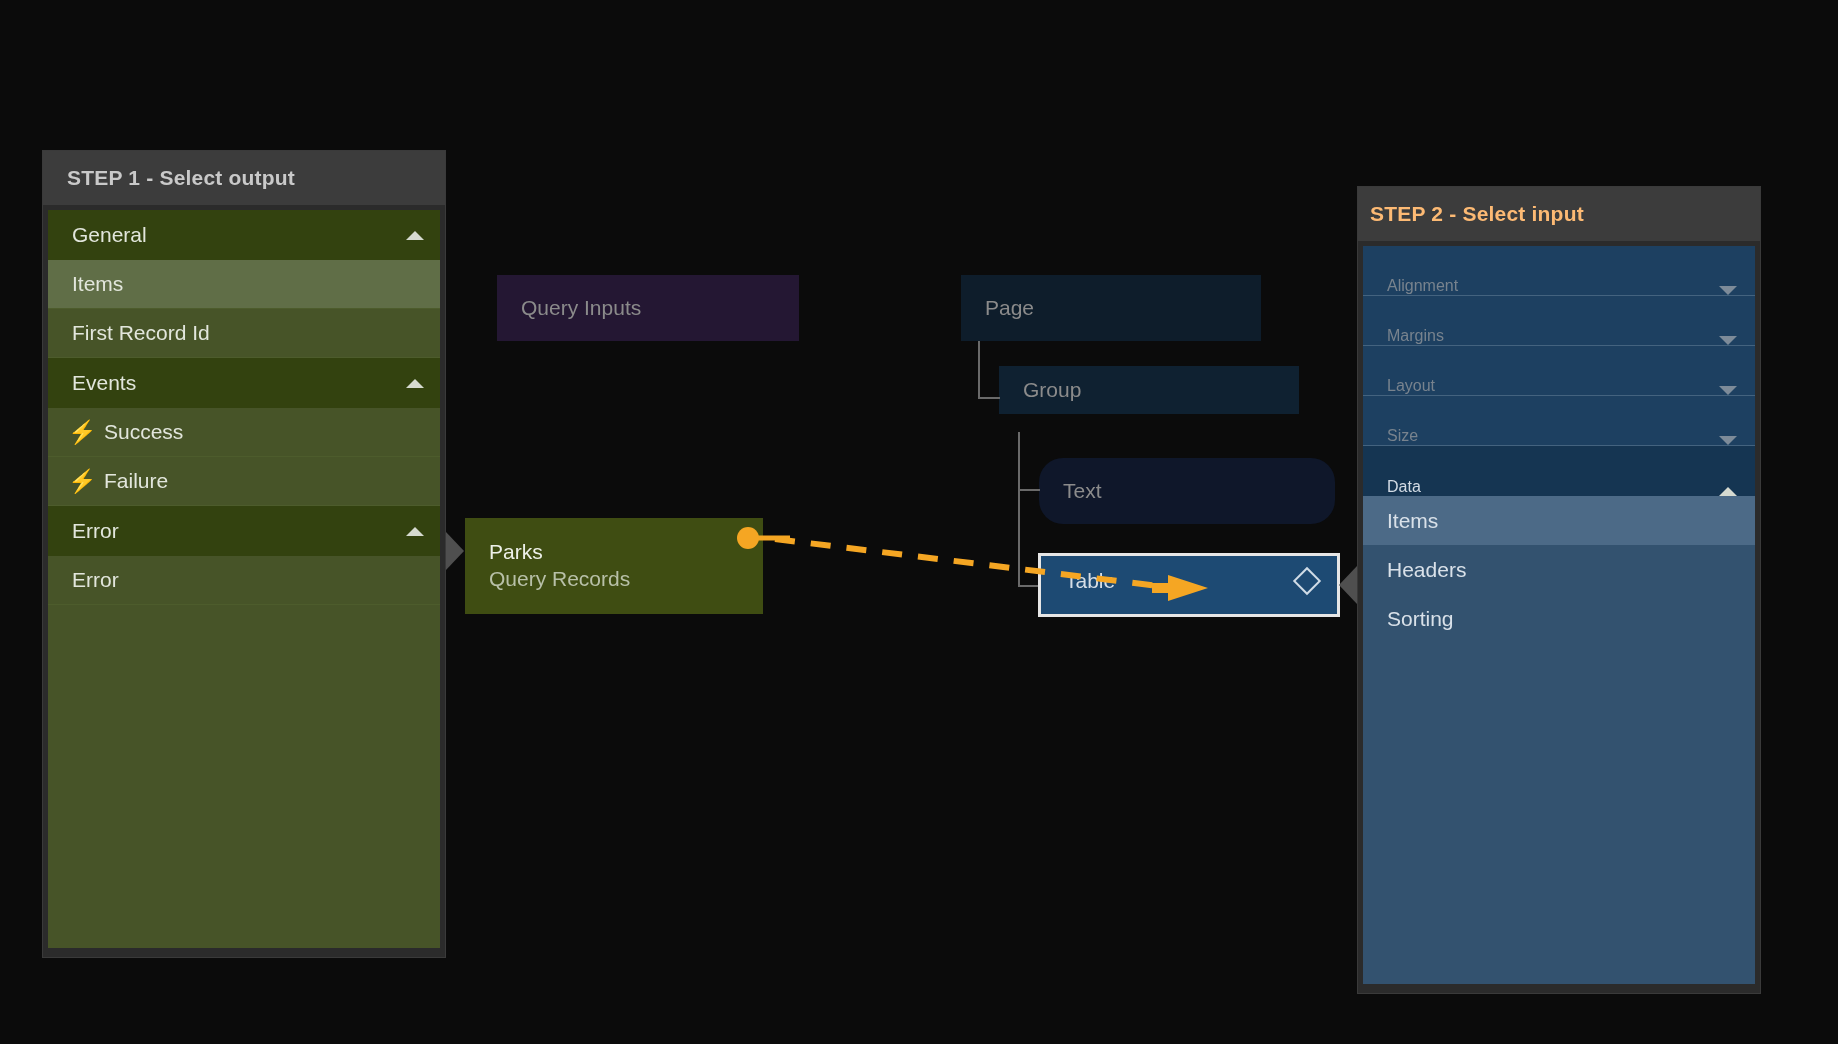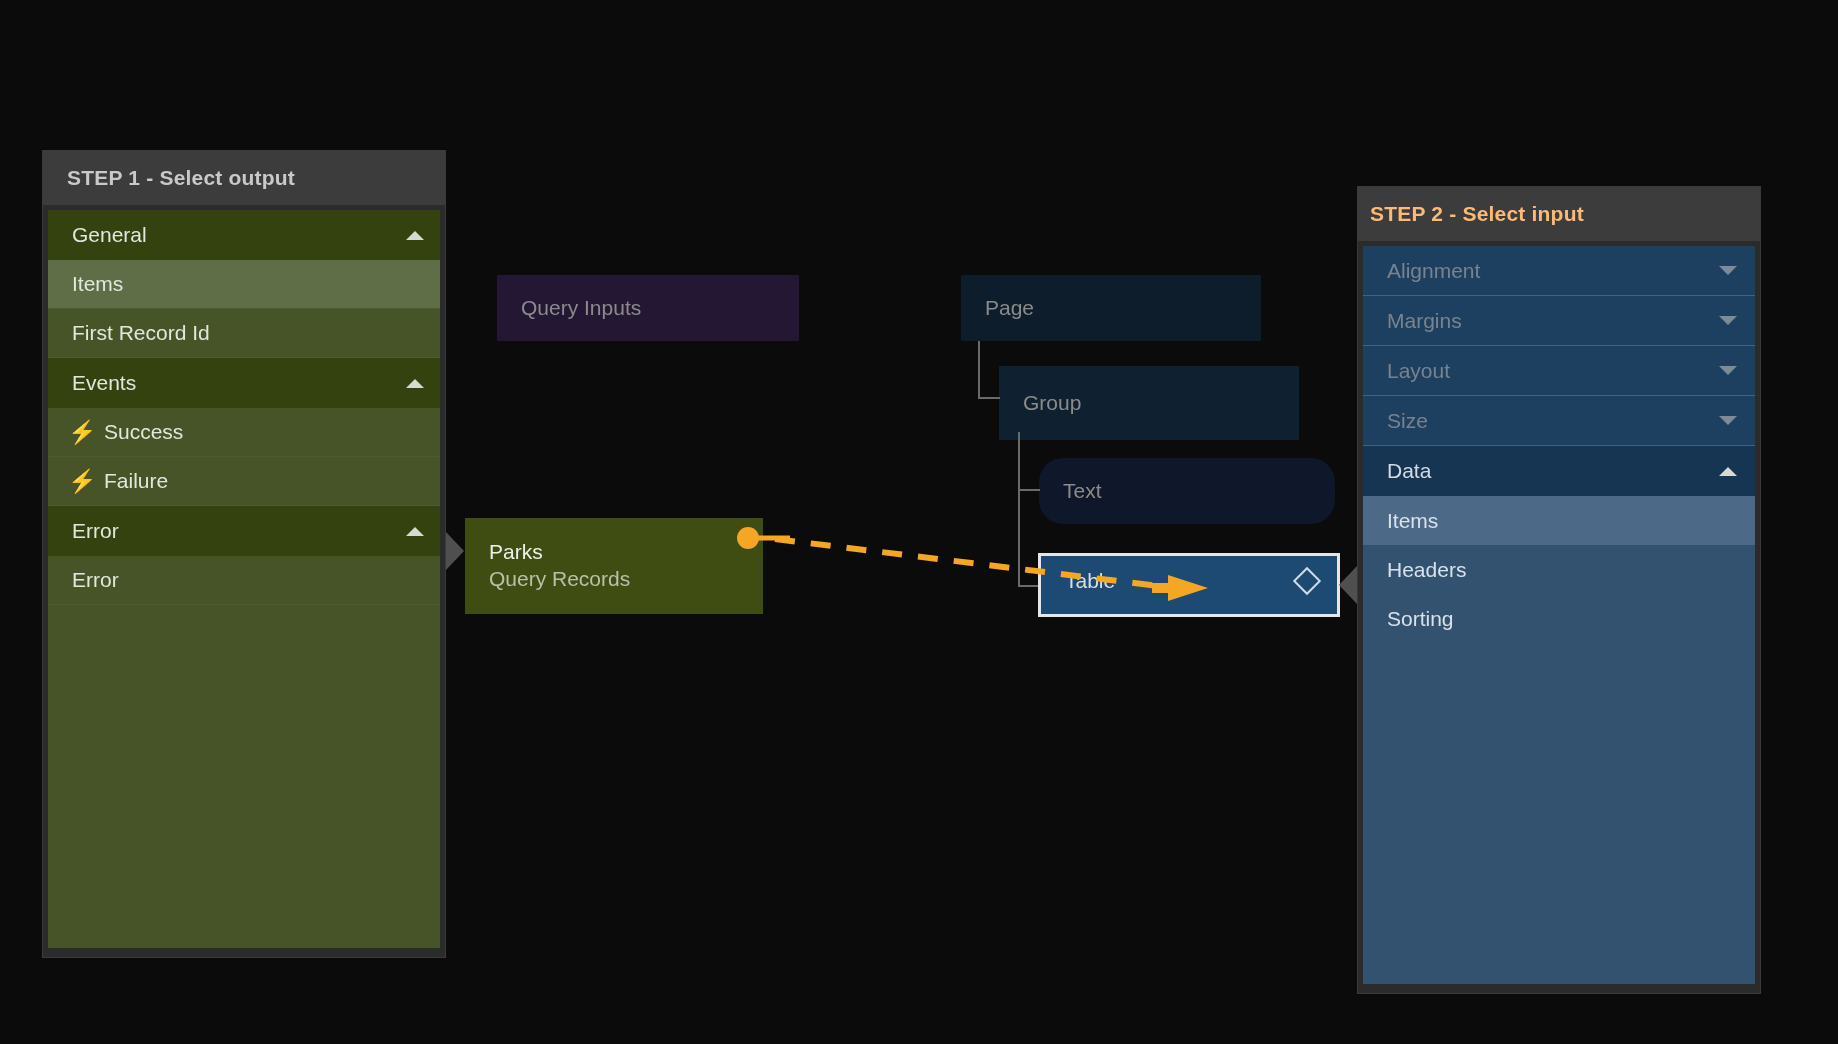--- a/index.html
+++ b/index.html
@@ -47,22 +47,22 @@
 
   .bolt { width: 22px; margin-right: 10px; display: inline-flex; justify-content: center;
           color: #dfe4d8; font-size: 23px; line-height: 1; }
 
   
   #step2 { left: 1357px; top: 186px; width: 404px; height: 808px; background: #2b2b2b; }
   #step2 .panel-header { background: #3c3c3c; color: #fdba74; padding-left: 12px; }
   #step2 .panel-body { background: #2b2b2b; height: 748px; padding: 5px; }
   #step2 .list { height: 100%; background: #33526f; }
   .b-section {
-    height: 50px; display: flex; align-items: center; justify-content: space-between;
-    padding: 0 18px 0 24px; font-size: 21px;
+    height: 50px; display: flex; align-items: flex-end; justify-content: space-between;
+    padding: 0 18px 0 24px; font-size: 16px;
     background: #1d4061; color: #c8d2dc;
     border-bottom: 1px solid #44637f;
   }
   .b-section.collapsed { color: #78838e; }
   .b-section.expanded  { background: #153552; color: #d3dce5; border-bottom: none; }
   .b-item {
     height: 49px; display: flex; align-items: center;
     padding: 0 24px; background: #33526f; color: #d9e1e9; font-size: 21px;
   }
   .b-item.sel { background: #4a6party; }
@@ -70,21 +70,21 @@
   .b-item.sel { background: #4c6a87; }
   .b-fill { flex: 1; background: #33526f; }
 
   
   .node {
     position: absolute; display: flex; align-items: center;
     padding: 0 24px; font-size: 21px; color: #8b8b8b;
   }
   #node-page-inputs { left: 497px; top: 275px; width: 302px; height: 66px; background: #241733; }
   #node-page        { left: 961px; top: 275px; width: 300px; height: 66px; background: #0e1d2b; }
-  #node-group       { left: 999px; top: 366px; width: 300px; height: 74px; background: #0f2131; }
+  #node-group       { left: 999px; top: 366px; width: 300px; height: 48px; background: #0f2131; }
   #node-text        { left: 1039px; top: 458px; width: 296px; height: 66px; background: #0f172a; border-radius: 24px; }
 
   #node-parks {
     position: absolute; left: 465px; top: 518px; width: 298px; height: 96px;
     background: #3f4d12; display: flex; flex-direction: column; justify-content: center;
     padding: 0 24px;
   }
   #node-parks .t1 { color: #edf0e8; font-size: 21px; line-height: 1.28; }
   #node-parks .t2 { color: #b8c0a8; font-size: 21px; line-height: 1.28; }
 

